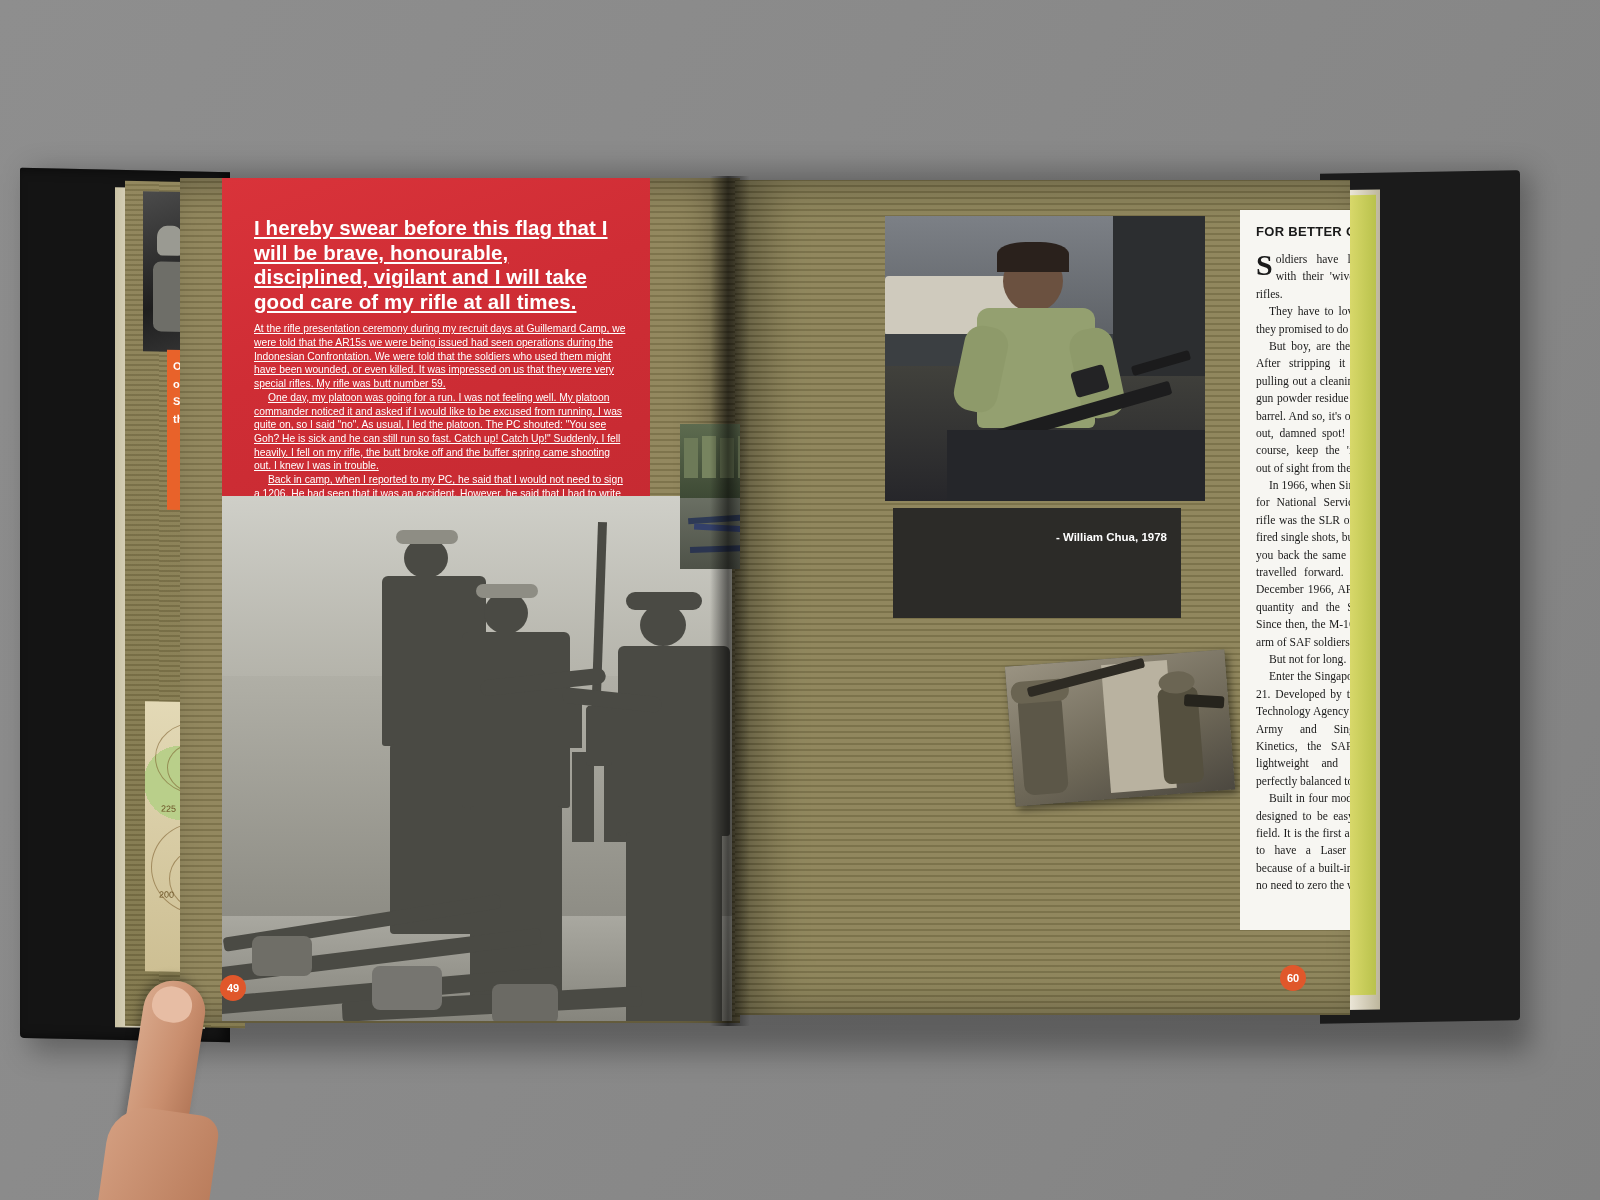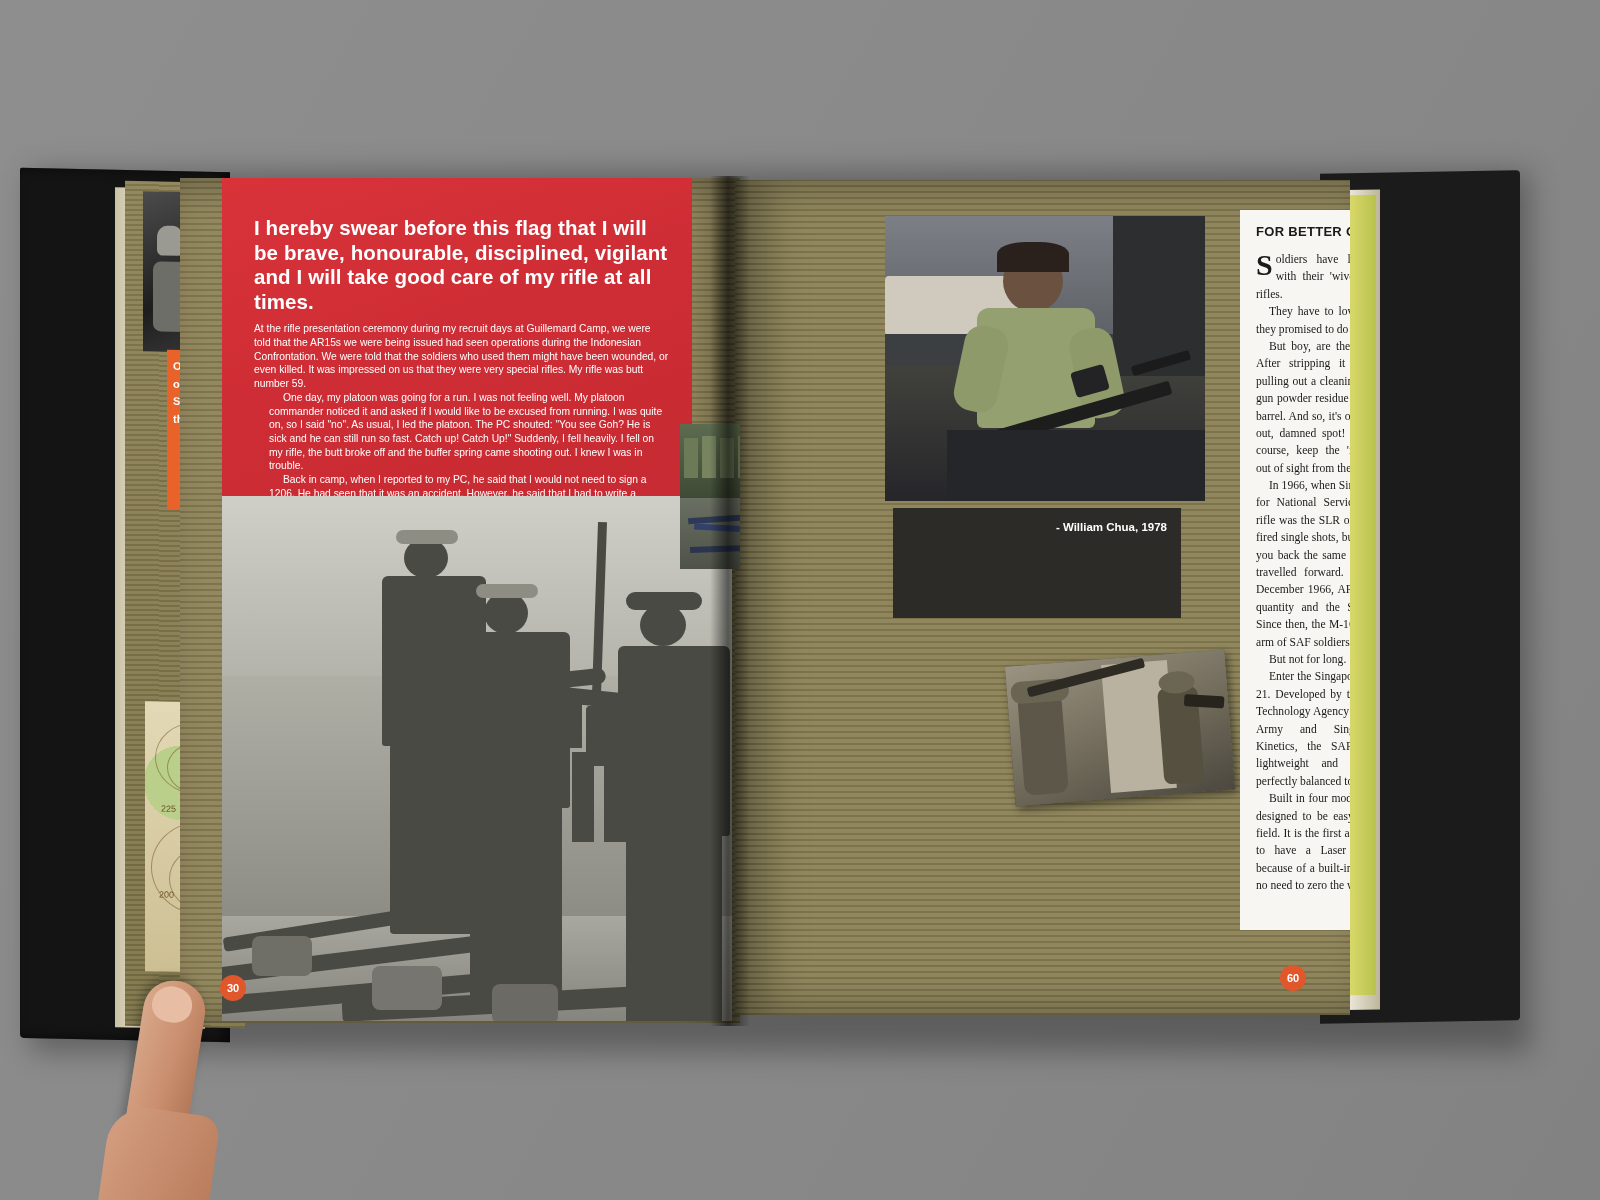--- a/index.html
+++ b/index.html
@@ -192,41 +192,42 @@
     background: linear-gradient(90deg, rgba(0,0,0,0.0), rgba(0,0,0,0.55) 45%, rgba(0,0,0,0.0));
     pointer-events: none;
     z-index: 40;
   }
 
   
   .red-block {
     position: absolute;
     left: 42px;
     top: 0px;
-    width: 470px;
+    width: 428px;
     height: 330px;
     background: linear-gradient(160deg, #d9333a 0%, #cf2d35 45%, #c62a32 100%);
     color: #fff;
     box-sizing: border-box;
     padding: 38px 22px 12px 32px;
+    text-decoration: underline;
   }
   .pledge {
     font-size: 20.5px;
     font-weight: bold;
     line-height: 1.2;
     letter-spacing: 0.1px;
     margin: 0 0 8px 0;
   }
   .story p {
     margin: 0 0 0 0;
     font-size: 10.3px;
     line-height: 1.33;
     text-indent: 0;
   }
-  .story p + p { text-indent: 14px; margin-left: 15px; }
+  .story p + p { text-indent: 14px; }
   .byline {
     text-align: right;
     font-size: 11px;
     margin-top: 8px;
     padding-right: 6px;
   }
 
   .photo-squad {
     position: absolute;
     left: 500px;
@@ -291,21 +292,21 @@
     background: #2c2b28;
     color: #fff;
     box-sizing: border-box;
     padding: 12px 14px;
     font-size: 11.5px;
     font-weight: bold;
     line-height: 1.32;
   }
   .quote-dark .qby {
     text-align: right;
-    margin-top: 0;
+    margin-top: 10px;
   }
   .photo-tilt {
     position: absolute;
     left: 275px;
     top: 478px;
     width: 220px;
     height: 140px;
     background: linear-gradient(180deg, #6c6a5e, #4c4a42);
     overflow: hidden;
     transform: rotate(-4.5deg);
@@ -518,21 +519,21 @@
 
       <div class="sil d" style="left:-10px; top:452px; width:330px; height:16px; border-radius:4px; transform:rotate(-7deg);"></div>
       <div class="sil d" style="left:-20px; top:486px; width:360px; height:18px; border-radius:4px; transform:rotate(-5deg);"></div>
       <div class="sil d" style="left:0px; top:420px; width:280px; height:14px; border-radius:4px; transform:rotate(-9deg);"></div>
       <div class="sil d" style="left:120px; top:498px; width:300px; height:20px; border-radius:4px; transform:rotate(-3deg);"></div>
       <div class="sil l" style="left:30px; top:440px; width:60px; height:40px; border-radius:8px; background:#6f6e67;"></div>
       <div class="sil l" style="left:150px; top:470px; width:70px; height:44px; border-radius:8px; background:#767570;"></div>
       <div class="sil l" style="left:270px; top:488px; width:66px; height:40px; border-radius:8px; background:#6b6a64;"></div>
     </div>
 
-    <div class="page-num pn-left">30</div>
+    <div class="page-num pn-left">49</div>
   </div>
 
   <div class="page page-right">
     <div class="page-texture"></div>
 
     <div class="photo-boy">
 
       <div class="sil" style="left:0; top:0; width:320px; height:120px; background:linear-gradient(180deg,#7c8086,#5e6267);"></div>
       <div class="sil" style="left:0; top:60px; width:140px; height:60px; background:#cfcabd; border-radius:4px;"></div>
       <div class="sil" style="left:0; top:118px; width:320px; height:40px; background:#3b3f42;"></div>

